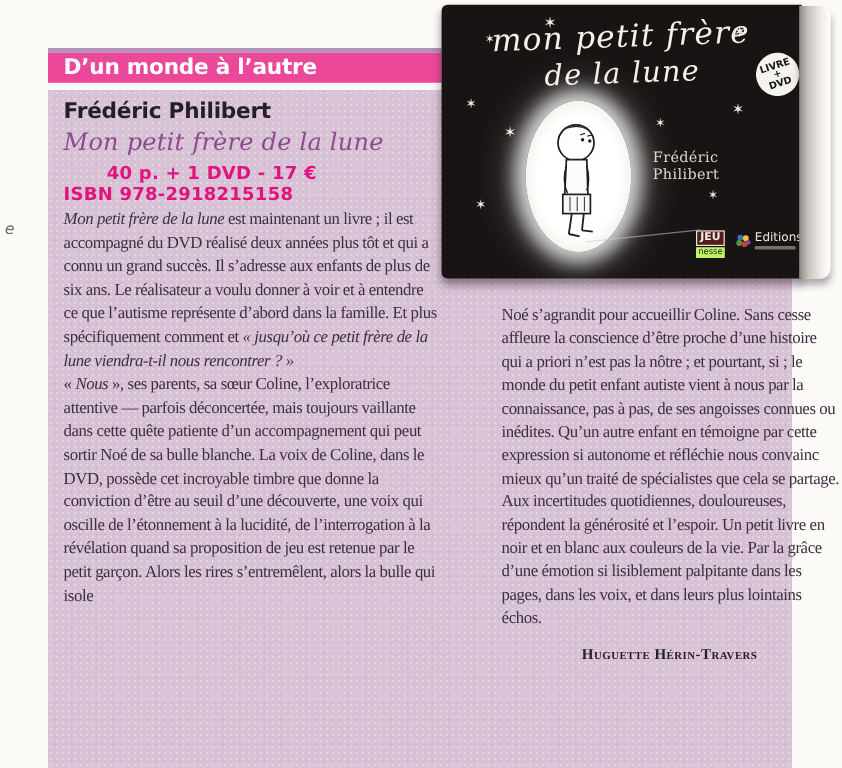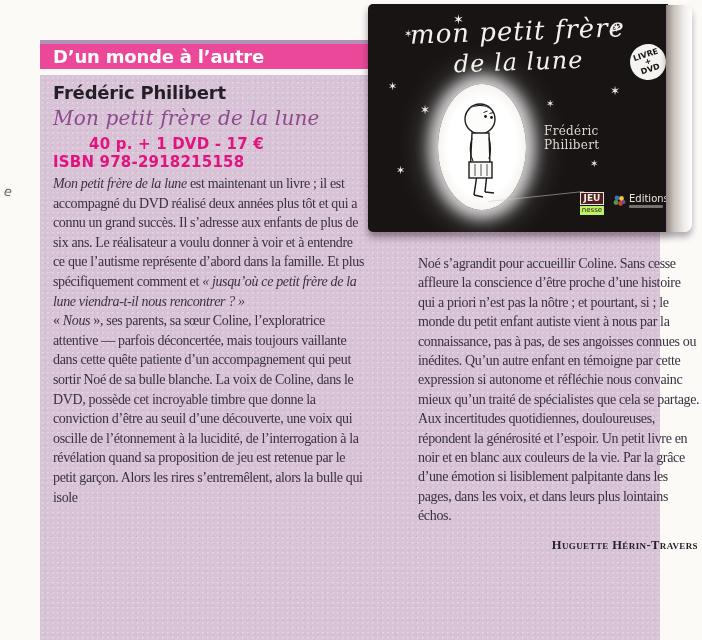--- a/index.html
+++ b/index.html
@@ -47,21 +47,21 @@
   }
   .book-isbn {
     position:absolute; left:53px; top:153px; font-size:15px; font-weight:bold;
     color:#e2127e; letter-spacing:0.2px;
   }
   .col { position:absolute; color:#3a3140; font-size:14px; line-height:19.6px; letter-spacing:-0.35px;font-family:Liberation Serif, serif; }
   .col-left  { left:53px;  top:174px; width:312px; }
   .col-right { left:370px; top:254px; width:282px; line-height:19.4px;margin-left:48px; }
   .ital { font-style:italic; }
   .signature {
-    text-align:right; margin-top:10px; padding-right:2px;
+    text-align:center; margin-top:10px; padding-right:2px;
     font-size:12.5px; font-weight:bold; color:#241f26;
     font-variant:small-caps; letter-spacing:0.4px;
   }
   
   .cover {
     position:absolute; left:368px; top:4px; width:300px; height:228px;
     background:#181414; border-radius:5px 0 0 5px;
     box-shadow:0 5px 7px rgba(40,20,40,0.45);
   }
   .cover-edge {

